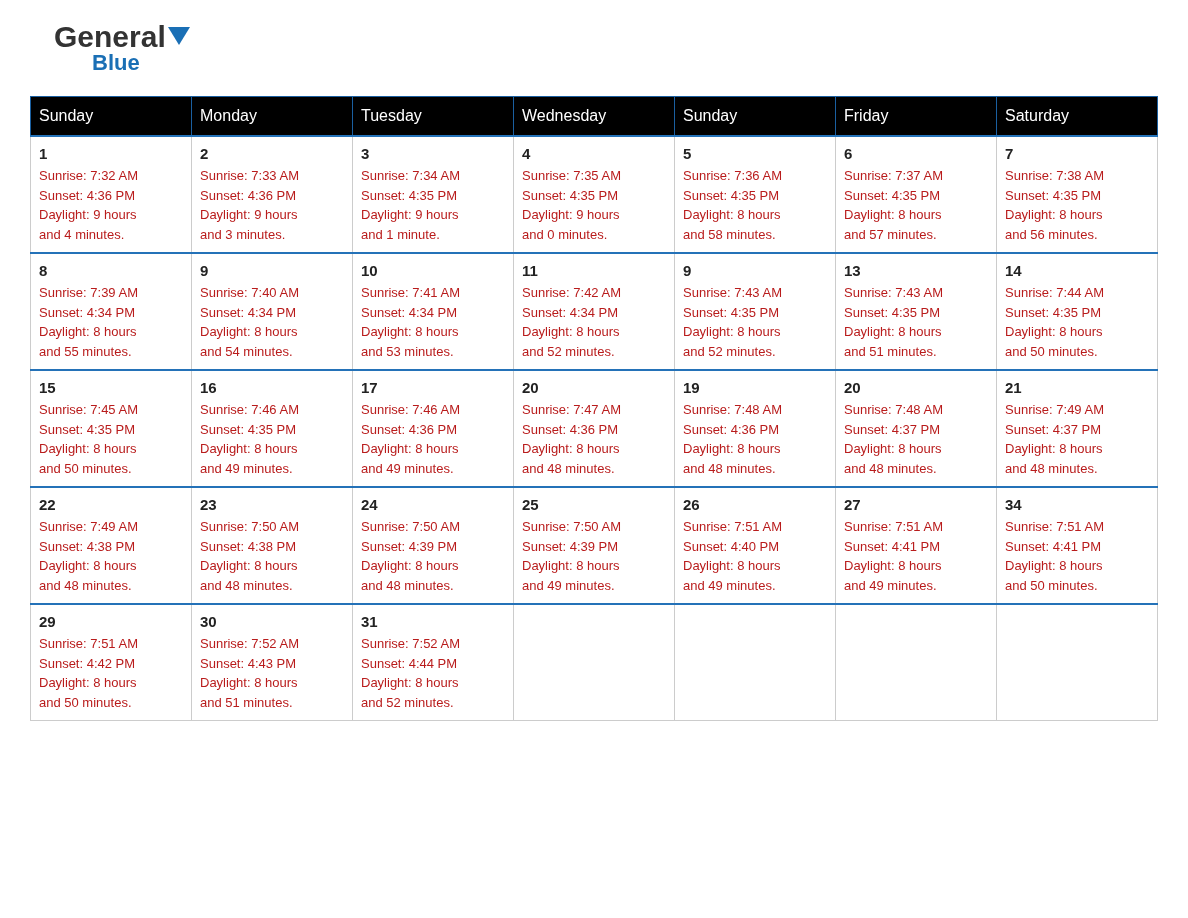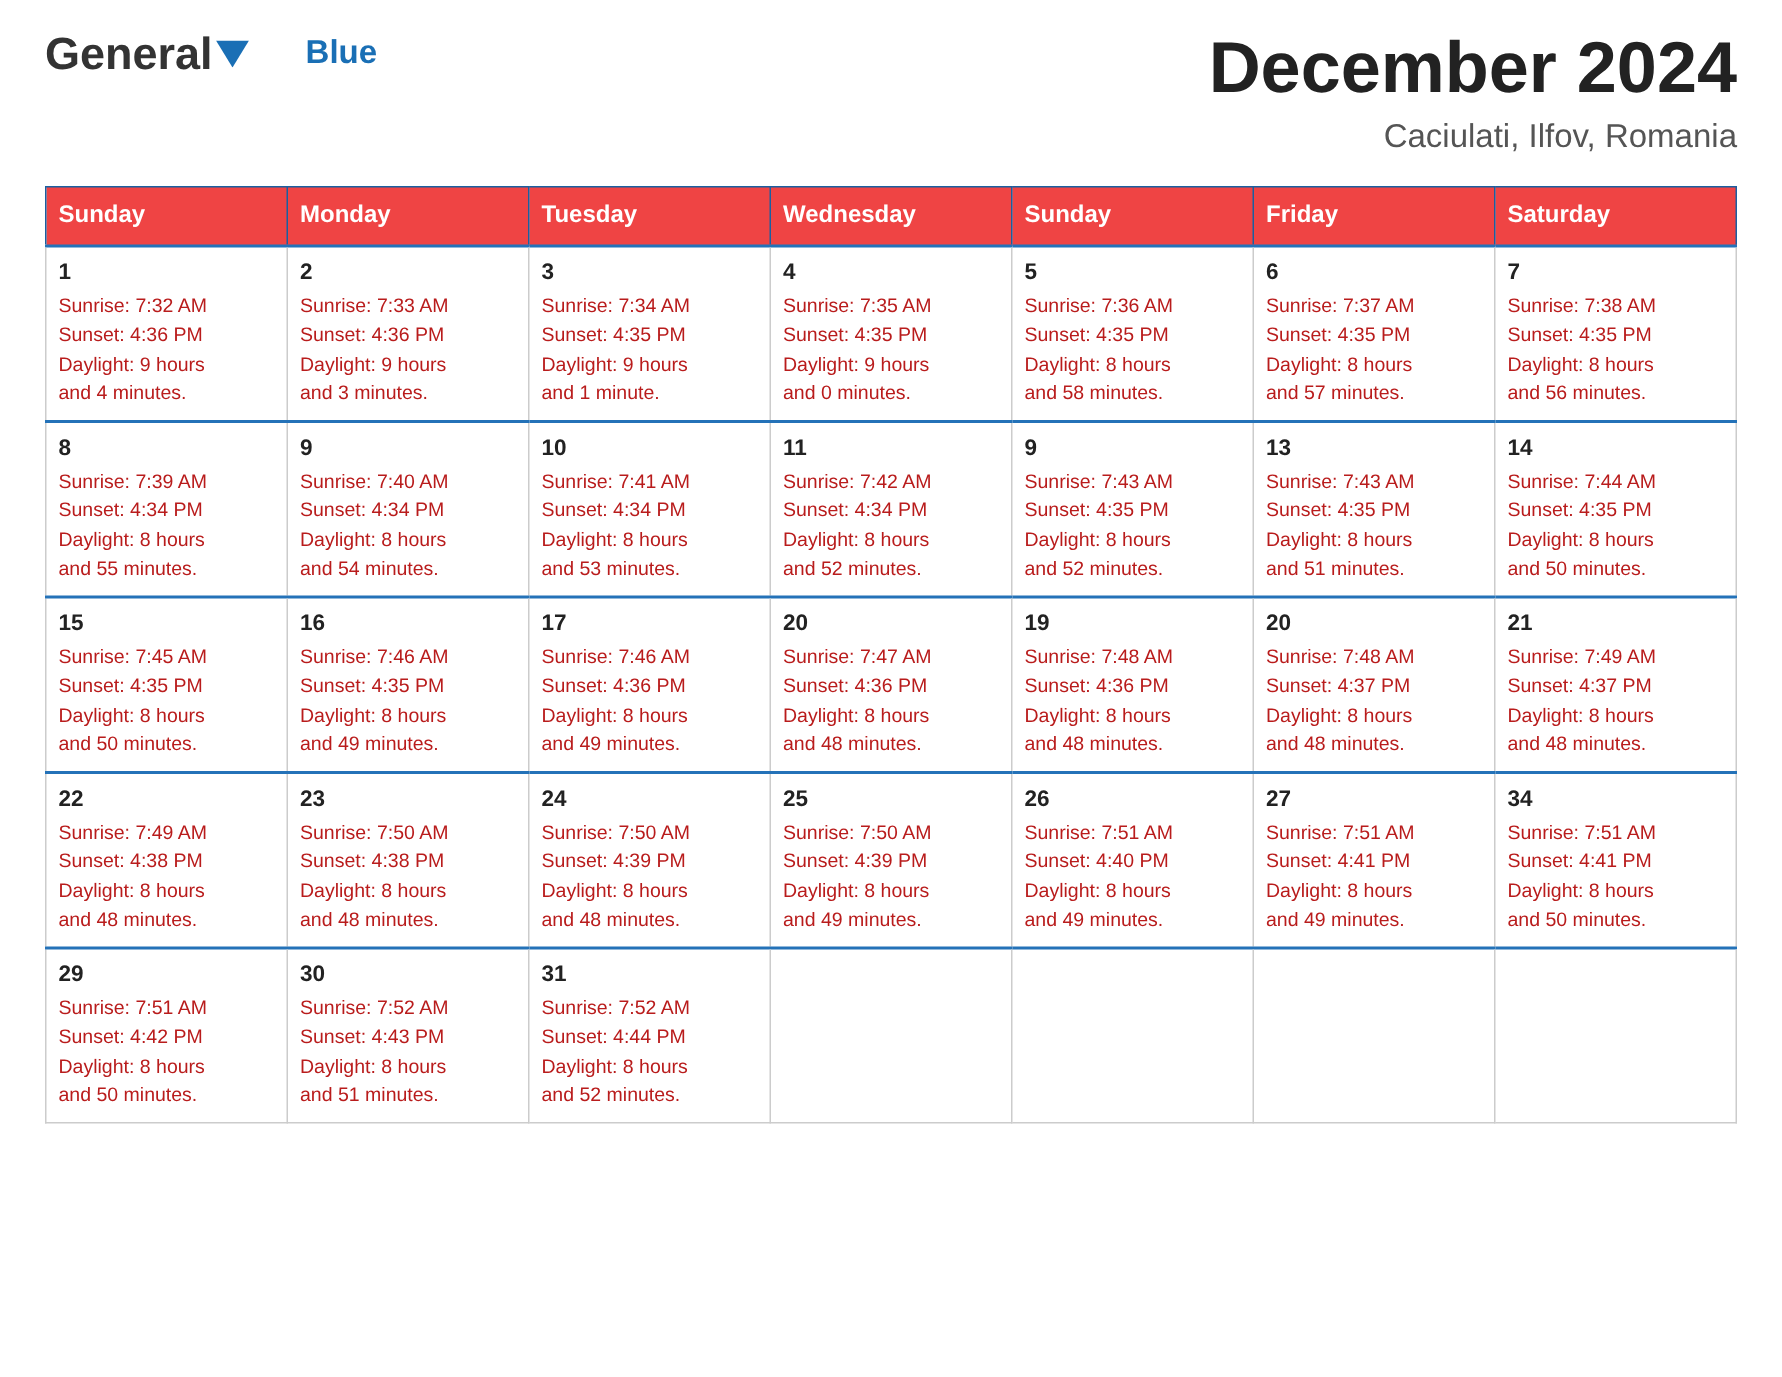--- a/index.html
+++ b/index.html
@@ -29,24 +29,24 @@
       font-size: 22px;
       color: #555;
       margin-top: 5px;
     }
     table {
       width: 100%;
       border-collapse: collapse;
       table-layout: fixed;
     }
     thead th {
-      background-color: #ef4444;
+      background-color: #000000;
       color: #fff;
       font-size: 16px;
-      font-weight: bold;
+      font-weight: normal;
       padding: 10px 8px;
       text-align: left;
       border: 1px solid #1a5fa0;
     }
     tbody td {
       vertical-align: top;
       padding: 8px 8px;
       font-size: 13px;
       color: #333;
       border: 1px solid #ccc;
@@ -60,21 +60,23 @@
       margin-bottom: 4px;
       display: block;
     }
     .day-info {
       font-size: 13px;
       line-height: 1.5;
       color: #b91c1c;
     }
     .logo-wrapper {
       display: flex;
-      align-items: center;
+      flex-direction: column;
+      align-items: flex-start;
+      margin-left: 24px;
     }
     .logo-line1 {
       display: flex;
       align-items: center;
     }
   </style>
 </head>
 <body>
 
 <div class="header">
@@ -84,24 +86,20 @@
       <span style="display:inline-block;margin-left:2px;margin-top:2px;">
         <svg width="22" height="18" viewBox="0 0 22 18">
           <polygon points="0,0 22,0 11,18" fill="#1a6fb5"></polygon>
         </svg>
       </span>
     </div>
     <div style="margin-top:-4px;margin-left:38px;">
       <span style="font-size:22px;font-weight:bold;color:#1a6fb5;">Blue</span>
     </div>
   </div>
-  <div class="title-block">
-    <div class="month-title">December 2024</div>
-    <div class="location">Caciulati, Ilfov, Romania</div>
-  </div>
 </div>
 
 <table>
   <thead>
     <tr>
       <th>Sunday</th>
       <th>Monday</th>
       <th>Tuesday</th>
       <th>Wednesday</th>
       <th>Sunday</th>

